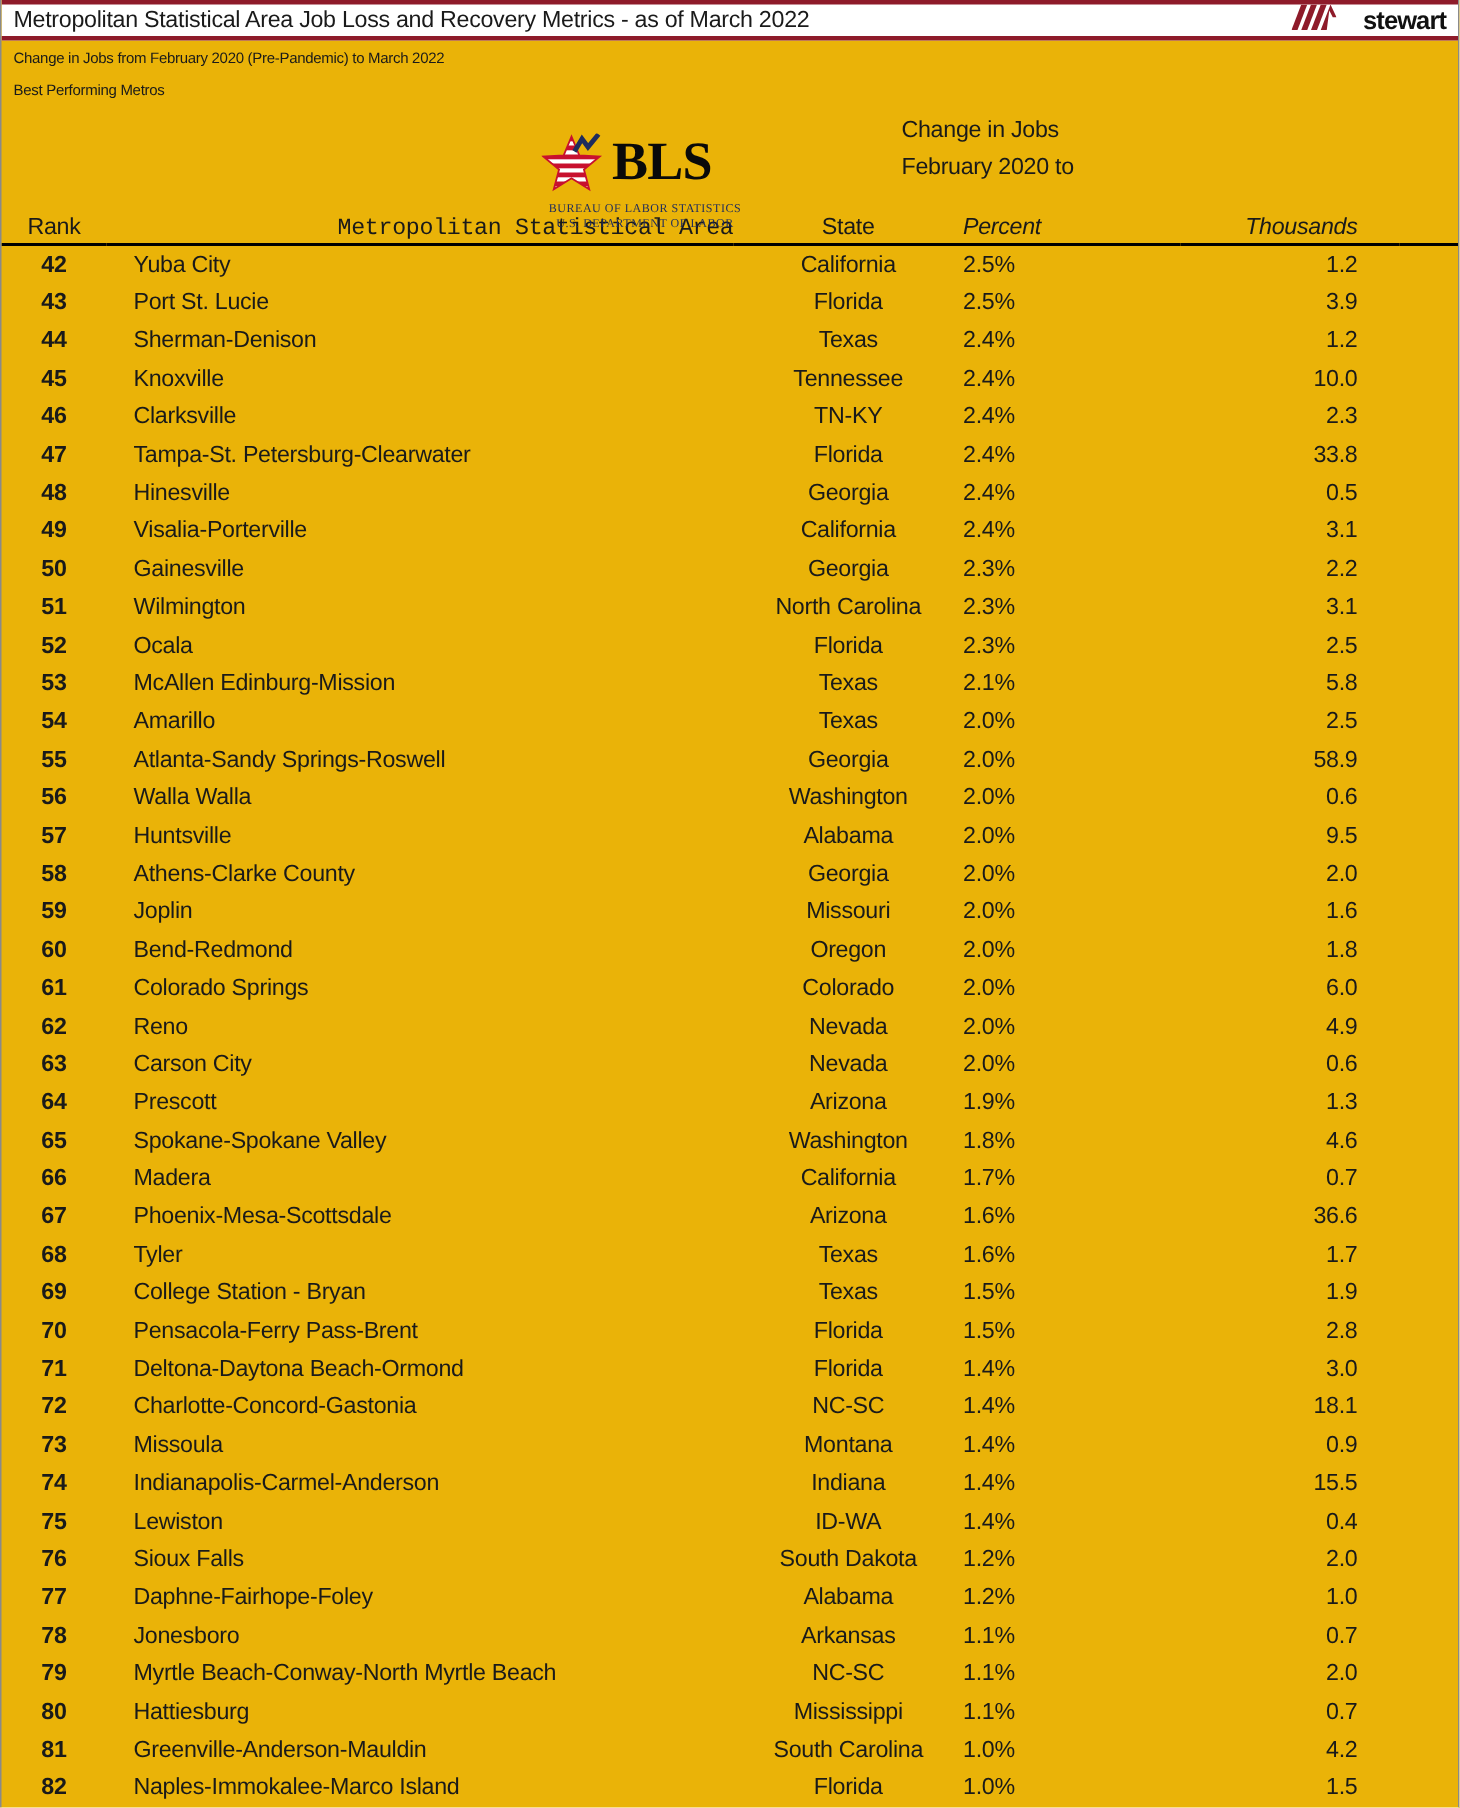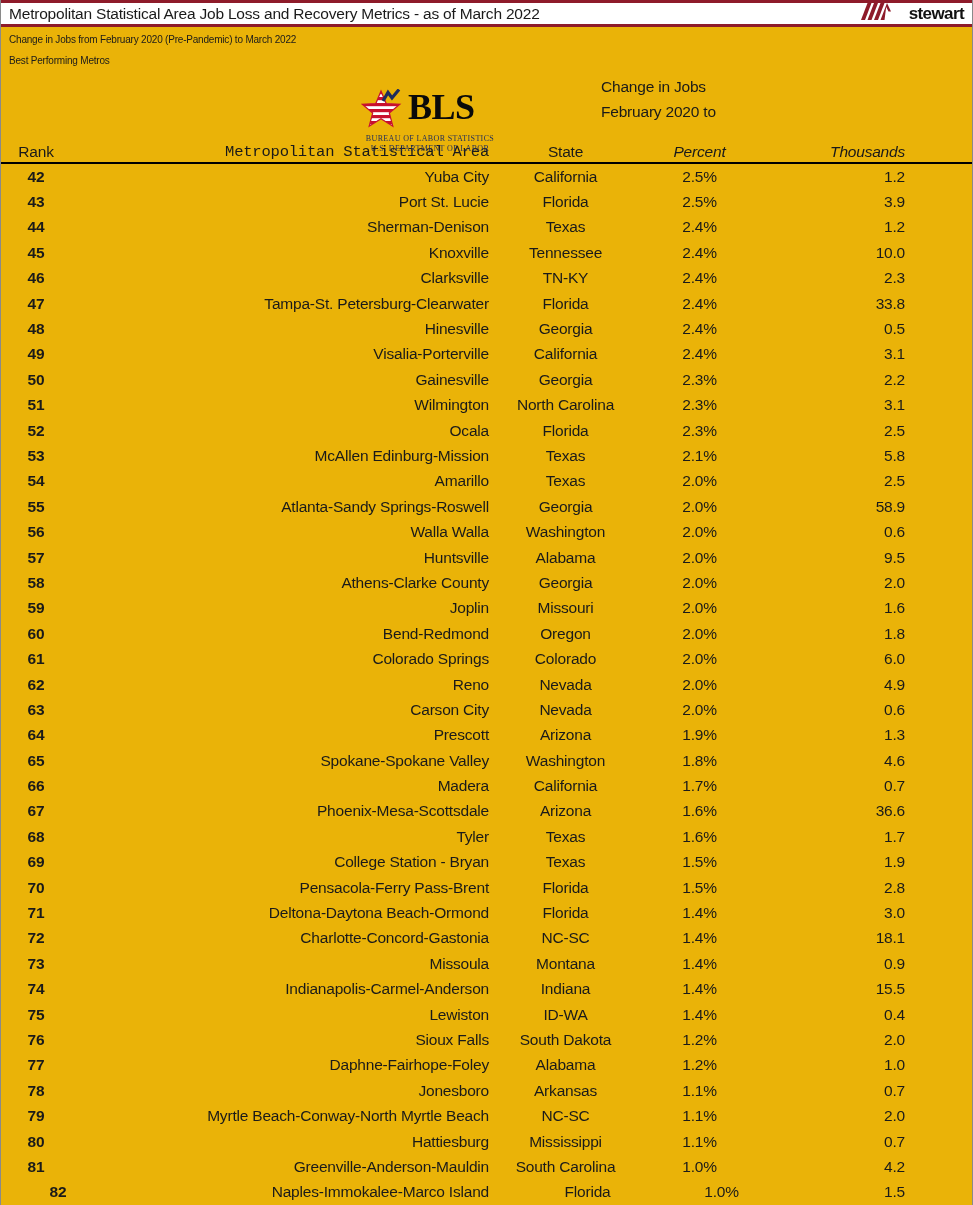--- a/index.html
+++ b/index.html
@@ -138,27 +138,27 @@
   tr.header-row td {
     height: 24px;
     vertical-align: bottom;
     padding-bottom: 1px;
     border-bottom: 2.2px solid #000000;
   }
   tr.data-row td {
     height: 25.4px;
     vertical-align: middle;
   }
-  tr.data-row:last-child td { height: 24px; padding-left: 44px; }
+  tr.data-row:last-child td { height: 24px; }
 
   
   .c-rank  { width: 70px;  text-align: center; }
-  .c-msa   { width: 400px; text-align: right; padding-left: 18px !important; }
+  .c-msa   { width: 400px; text-align: left; padding-left: 18px !important; }
   .c-state { width: 153px; text-align: center; }
-  .c-pct   { width: 115px; text-align: center; padding-right: 30px !important;
+  .c-pct   { width: 115px; text-align: left; padding-right: 30px !important;
              border-left: 1.6px solid #000000; }
   .c-thou  { width: 118px; text-align: right; padding-right: 28px !important; }
   .c-total { width: 115px; text-align: right; padding-right: 26px !important;
              border-left: 1.6px solid #000000; }
 
   .c-rank.val { font-weight: bold; }
   .ital { font-style: italic; }
   .hdr-msa { text-align: right; padding-left: 18px !important; font-family: Liberation Mono, monospace; }
   .hdr-ctr { text-align: center; }
 </style>

